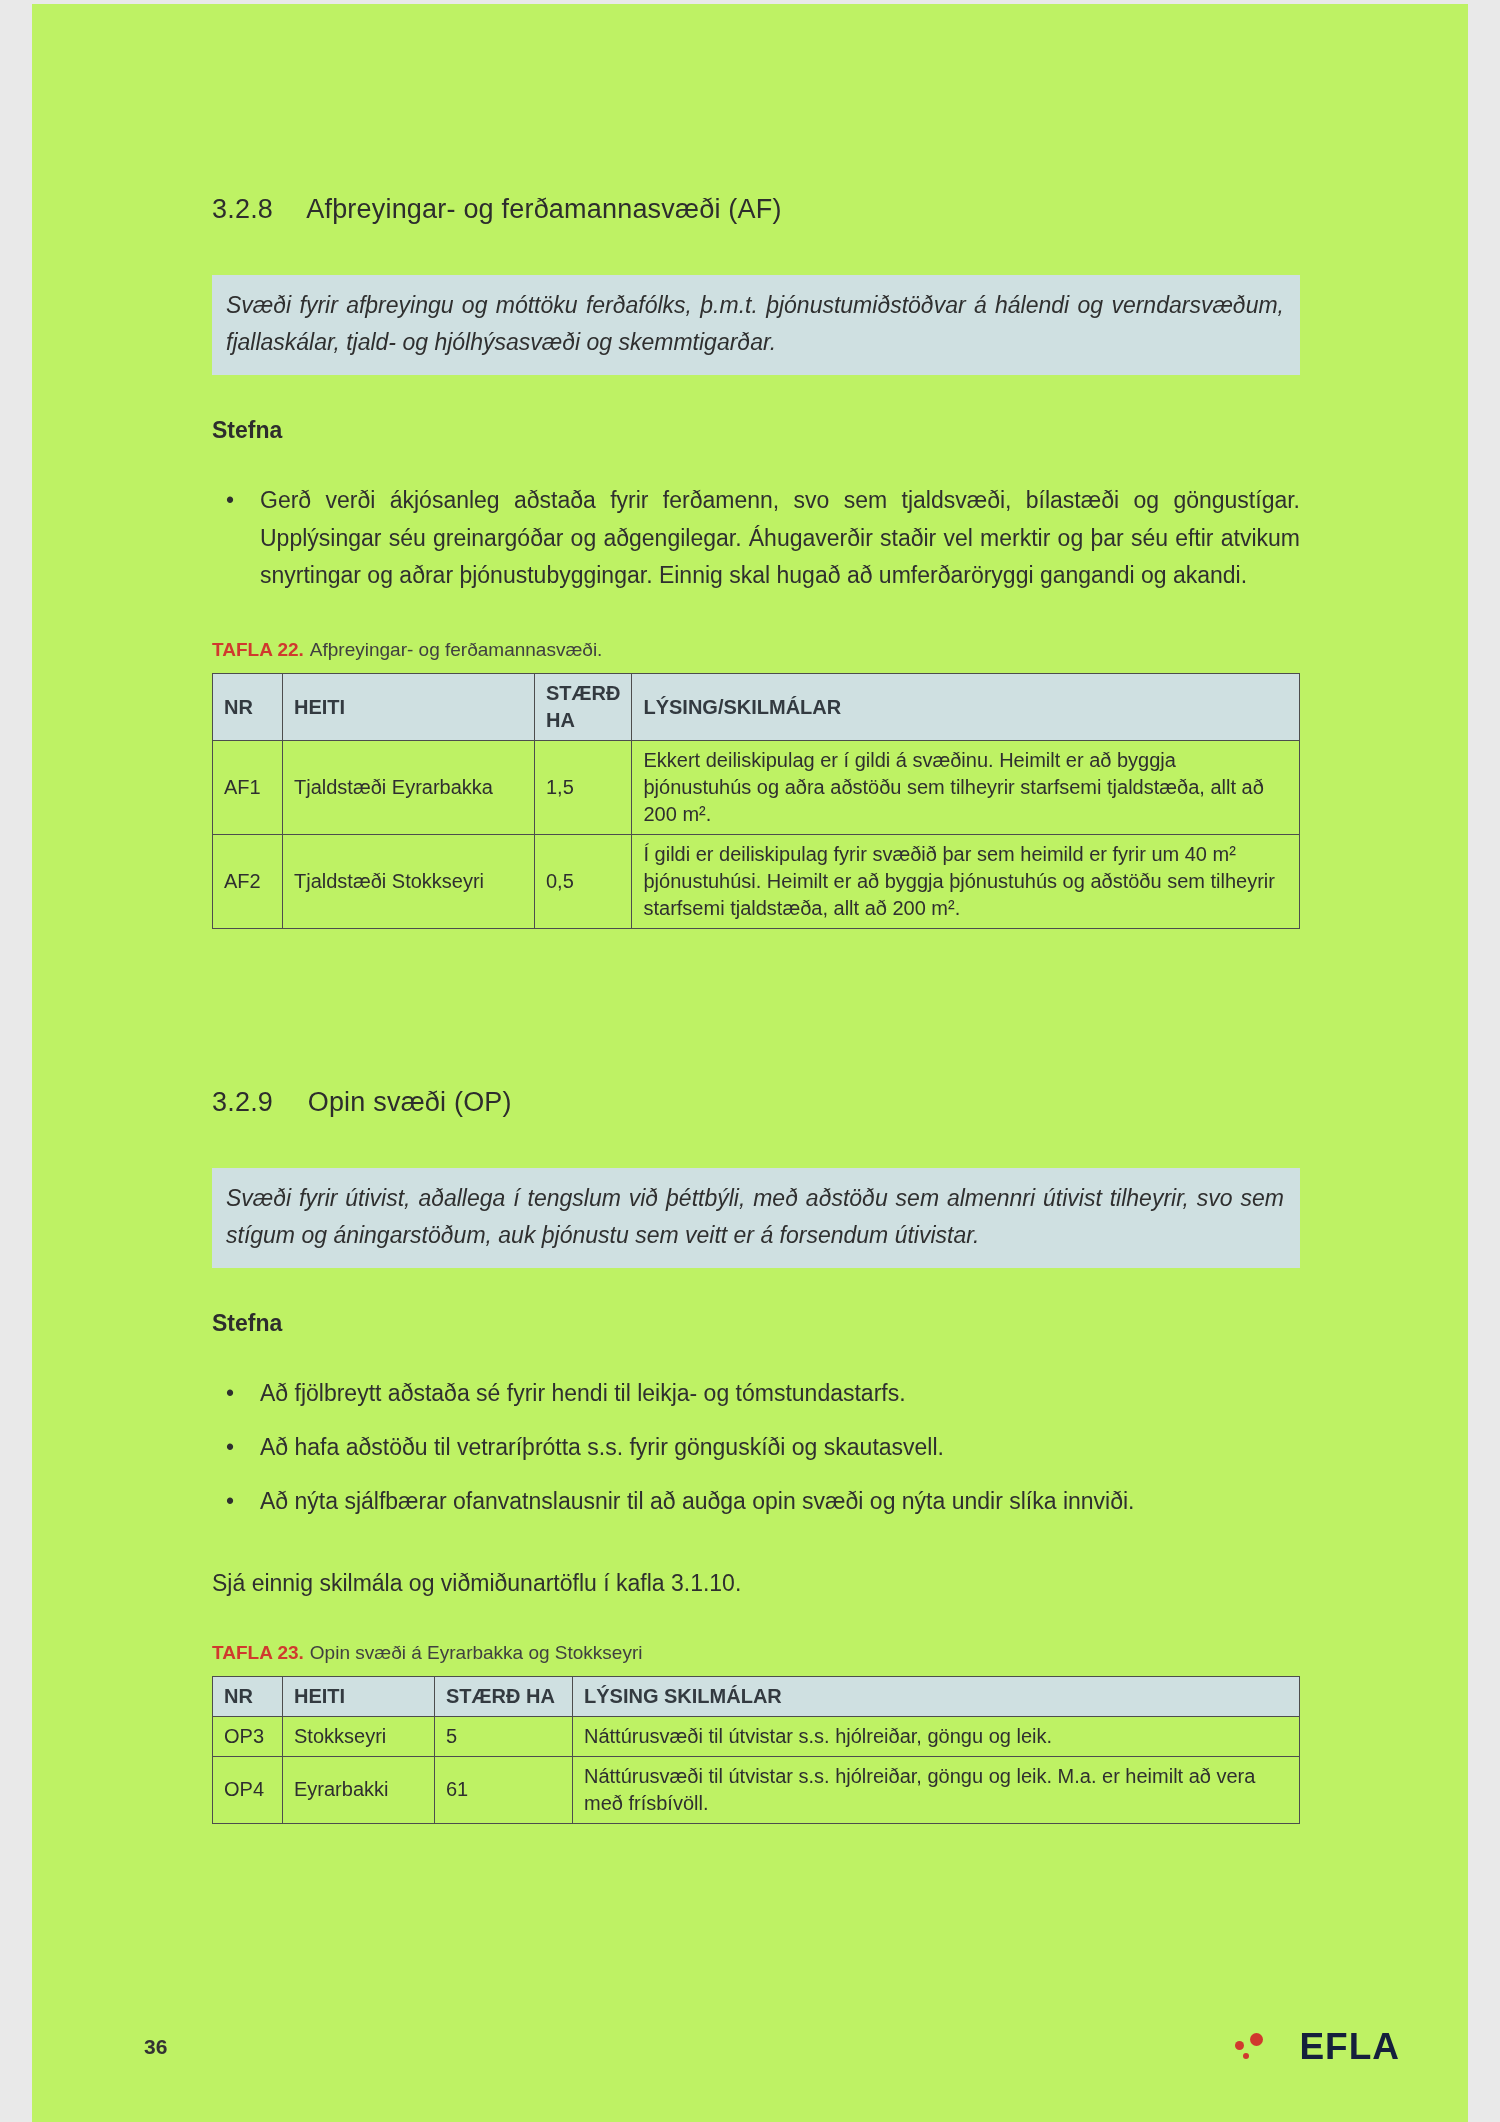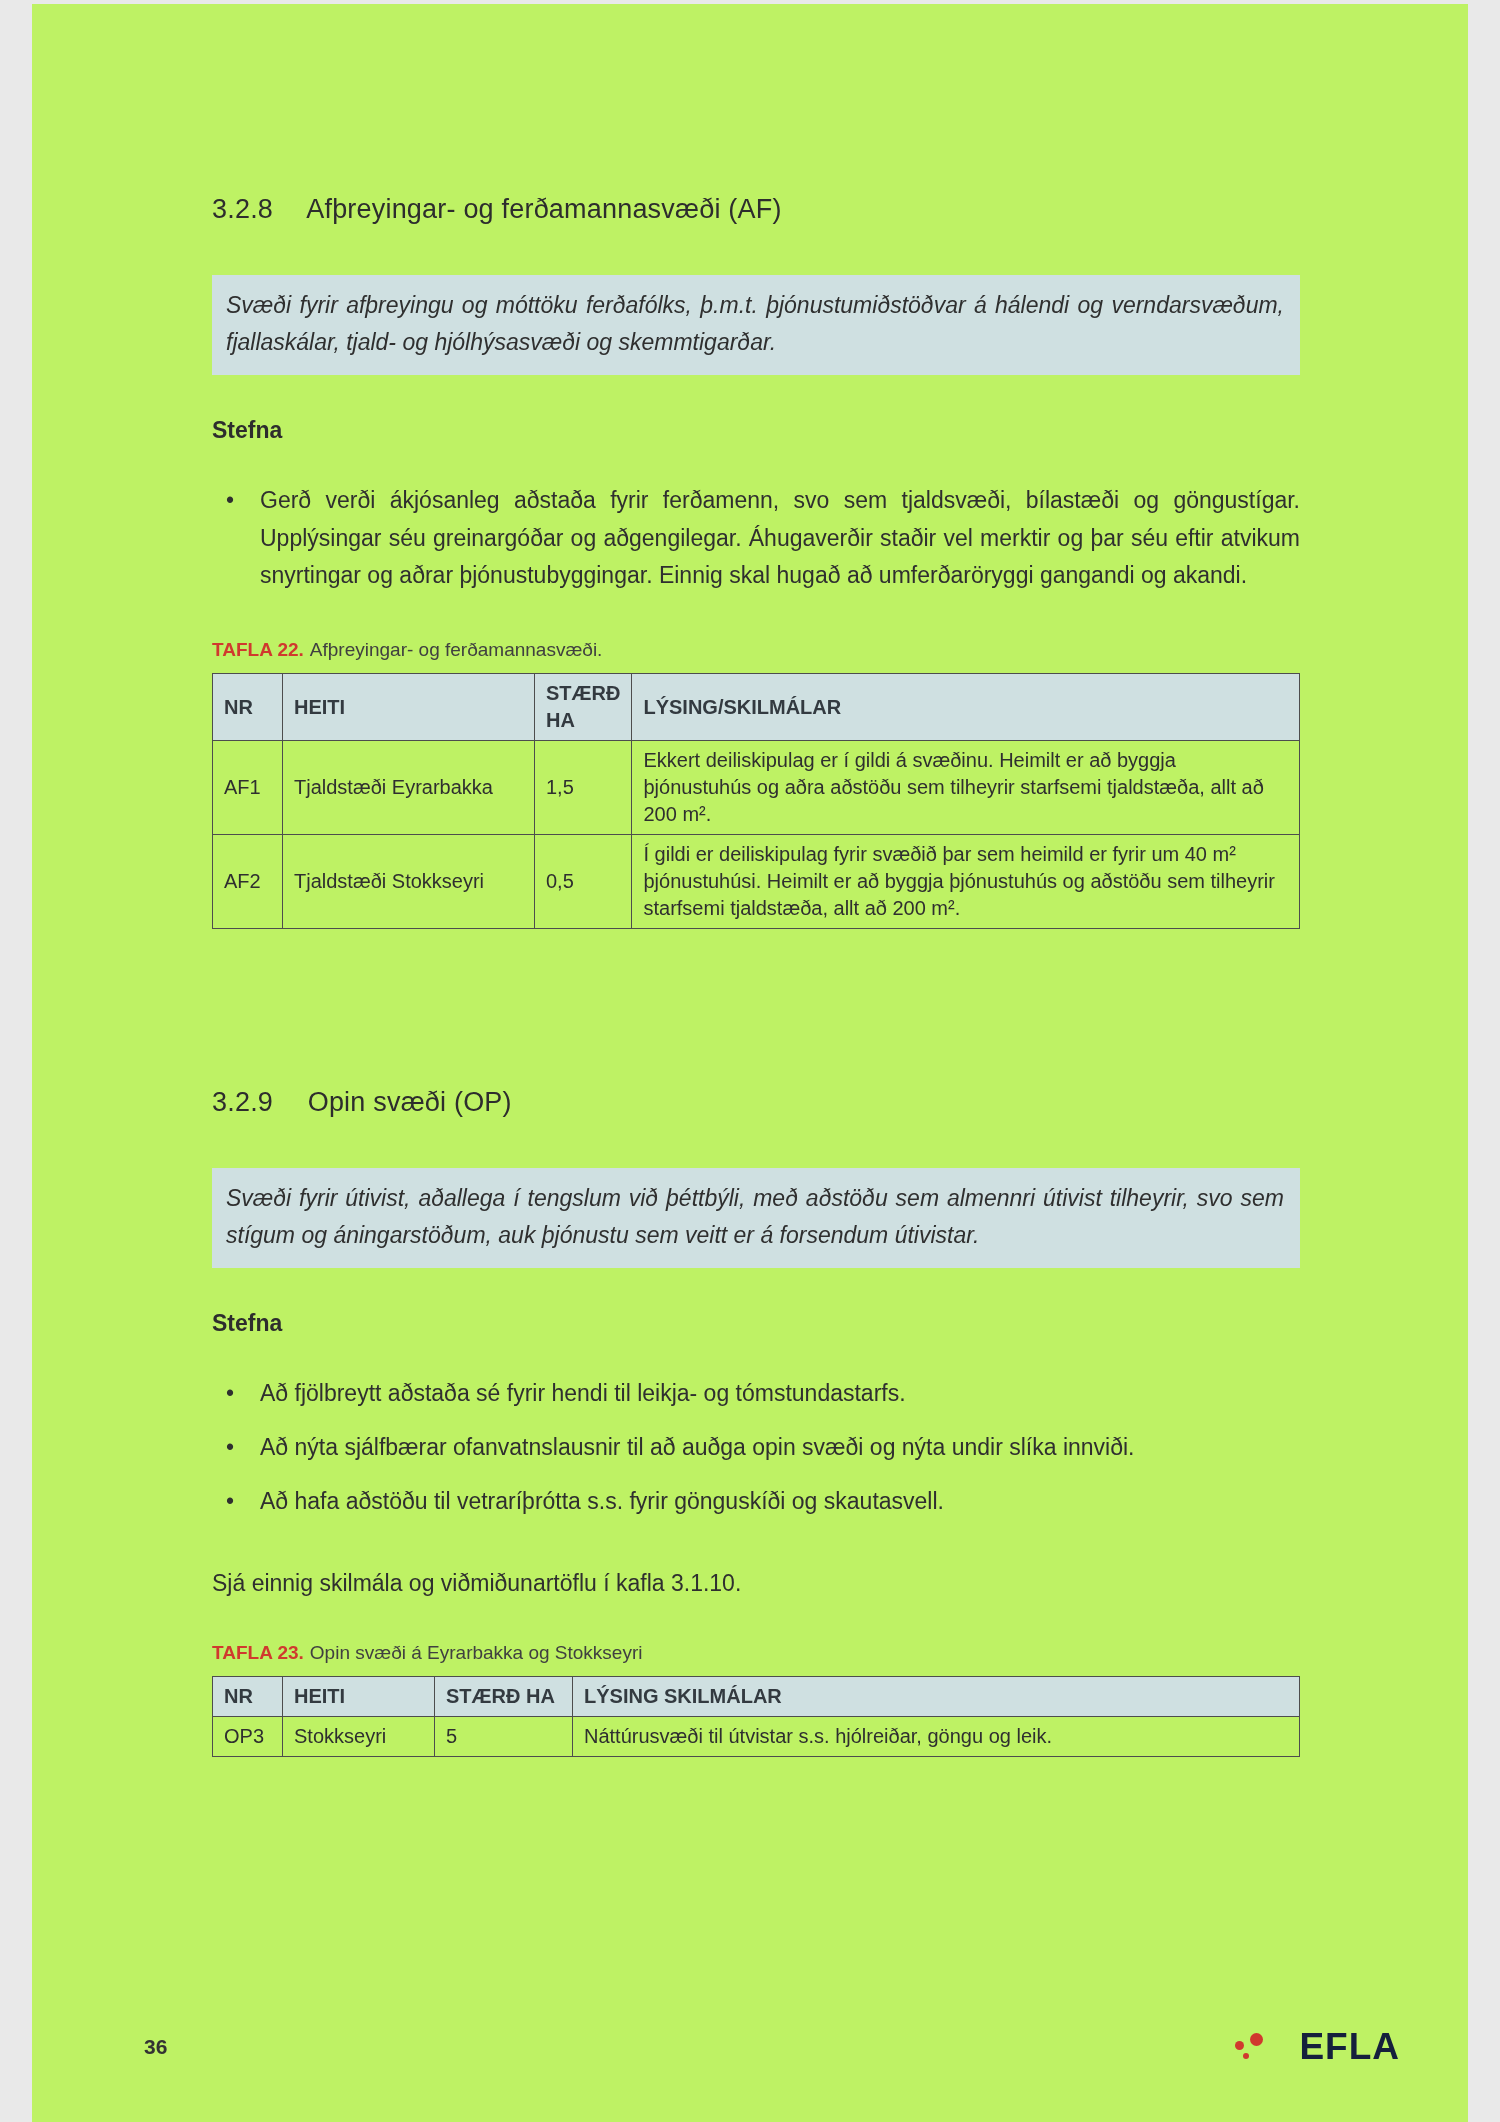--- a/index.html
+++ b/index.html
@@ -160,22 +160,22 @@
         <span class="hnum">3.2.9</span>
         <span>Opin svæði  (OP)</span>
       </h2>
 
       <div class="highlight">Svæði fyrir útivist, aðallega í tengslum við þéttbýli, með aðstöðu sem almennri útivist tilheyrir, svo sem stígum og áningarstöðum, auk þjónustu sem veitt er á forsendum útivistar.</div>
 
       <p class="stefna">Stefna</p>
 
       <ul class="bullets">
         <li>Að fjölbreytt aðstaða sé fyrir hendi til leikja- og tómstundastarfs.</li>
+        <li>Að hafa aðstöðu til vetraríþrótta s.s. fyrir gönguskíði  og skautasvell.</li>
         <li>Að nýta sjálfbærar ofanvatnslausnir til að auðga opin svæði og nýta undir slíka innviði.</li>
-        <li>Að hafa aðstöðu til vetraríþrótta s.s. fyrir gönguskíði  og skautasvell.</li>
       </ul>
 
       <p class="body-text">Sjá einnig skilmála og viðmiðunartöflu í kafla 3.1.10.</p>
 
       <p class="table-caption">
         <span class="tafla-label">TAFLA 23.</span><span>Opin svæði á Eyrarbakka og Stokkseyri</span>
       </p>
 
       <table class="data-table t23">
         <colgroup>
@@ -191,20 +191,26 @@
             <th>STÆRÐ HA</th>
             <th>LÝSING SKILMÁLAR</th>
           </tr>
         </thead>
         <tbody>
           <tr>
             <td>OP3</td>
             <td>Stokkseyri</td>
             <td>5</td>
             <td>Náttúrusvæði til útvistar s.s. hjólreiðar, göngu og leik.</td>
+          </tr>
+          <tr>
+            <td>OP4</td>
+            <td>Eyrarbakki</td>
+            <td>61</td>
+            <td>Náttúrusvæði til útvistar s.s. hjólreiðar, göngu og leik. M.a. er heimilt að vera með frísbívöll.</td>
           </tr>
         </tbody>
       </table>
     </section>
 
   </div>
 
   <div class="footer">
     <span class="page-number">36</span>
     <div class="logo">

